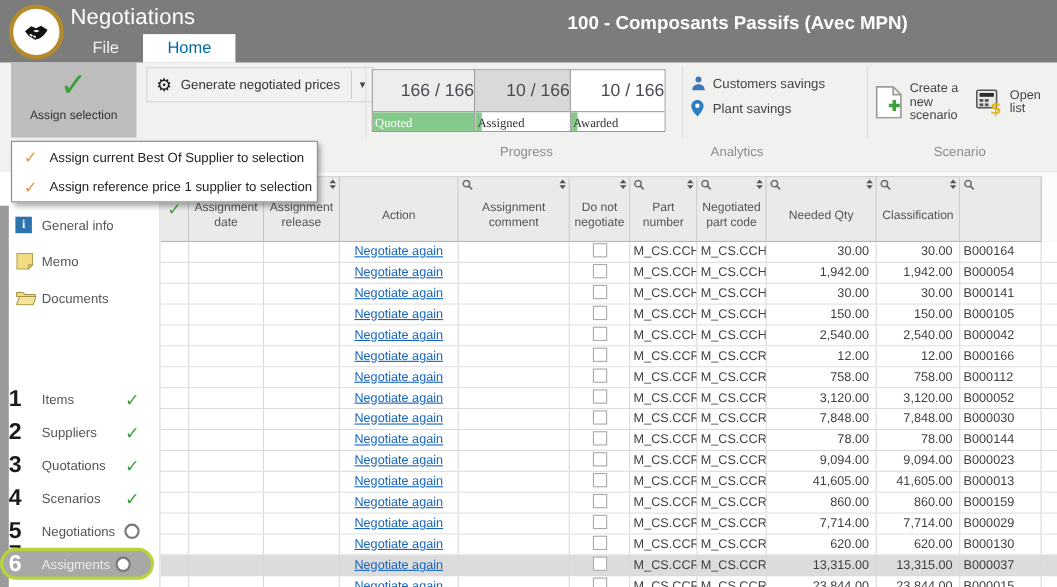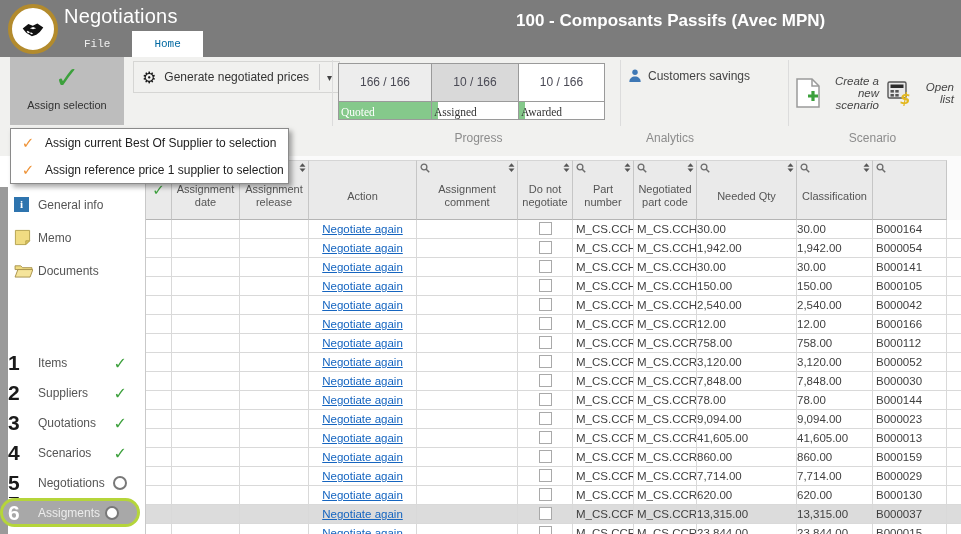--- a/index.html
+++ b/index.html
@@ -5,51 +5,51 @@
   html,body{margin:0;padding:0;background:#fff;}
   body{width:961px;height:534px;overflow:hidden;font-family:"Liberation Sans",sans-serif;position:relative;}
   .app{position:absolute;inset:0;width:961px;height:534px;overflow:hidden;background:#fbfbfb;}
 
   
   .titlebar{position:absolute;left:0;top:0;width:961px;height:57px;background:#7c7c7c;}
   .logo-circle{position:absolute;left:8px;top:4px;width:42px;height:42px;background:#fff;border:4px solid #b38b2d;border-radius:50%;display:flex;align-items:center;justify-content:center;}
   .app-title{position:absolute;left:64px;top:5px;color:#fff;font-size:20px;letter-spacing:.2px;}
   .doc-title{position:absolute;left:516px;top:11px;color:#fff;font-size:17px;font-weight:bold;}
   .tabs{position:absolute;left:62px;bottom:0;display:flex;}
-  .tab{height:26px;line-height:26px;padding:0 22px;font-size:11px;color:#f0f0f0;cursor:default;font-family:Liberation Mono, monospace;}
+  .tab{height:26px;line-height:26px;padding:0 22px;font-size:15px;color:#f0f0f0;cursor:default;}
   .tab.active{background:#fff;color:#0369a1;}
 
   
   .toolbar{position:absolute;left:0;top:57px;width:961px;height:99px;background:#f1f1ef;border-bottom:1px solid #cfcfcf;}
   .btn-assign{position:absolute;left:10px;top:0;width:114px;height:68px;background:#bdbdbd;text-align:center;font-size:11px;color:#333;}
   .btn-assign .bigcheck{display:block;font-family:"DejaVu Sans",sans-serif;font-weight:bold;font-size:30px;line-height:42px;color:#3ca03c;}
   .btn-generate{position:absolute;left:133px;top:4px;height:30px;display:flex;align-items:center;border:1px solid #d6d6d4;background:#f1f1ef;font-size:12px;color:#333;padding:0 4px 0 8px;}
   .btn-generate .gear{font-family:"DejaVu Sans",sans-serif;font-size:16px;color:#1a1a1a;margin-right:8px;}
   .btn-generate .caret-sep{width:1px;height:26px;background:#cfcfcf;margin:0 4px 0 10px;}
   .btn-generate .caret{font-size:10px;color:#444;padding:0 3px;}
   .vsep{position:absolute;top:3px;width:1px;height:66px;background:#dcdcdc;}
   .group-label{position:absolute;top:74px;text-align:center;font-size:12px;color:#8c8c8c;}
 
   .progress-stats{position:absolute;left:338px;top:6px;display:flex;}
   .pbox{border:1px solid #9a9a9a;margin-left:-1px;}
   .pbox:first-child{margin-left:0;}
-  .pbox .pval{height:37px;line-height:37px;text-align:center;font-size:12px;color:#4a4a55;}
+  .pbox .pval{height:37px;line-height:37px;text-align:right;font-size:16px;color:#4a4a55;}
   .pbox.b0 .pval{background:#ededed;}
   .pbox.b1 .pval{background:#d9d9d9;}
   .pbox.b2 .pval{background:#ffffff;}
   .pband{position:relative;height:17px;line-height:17px;background:#fff;border-top:1px solid #9a9a9a;overflow:hidden;}
   .pfill{position:absolute;left:0;top:0;bottom:0;background:#85c98b;}
   .pband .plabel{position:relative;z-index:1;font-size:11.5px;color:#333;padding-left:2px;font-family:Liberation Serif, serif;}
   .pband.full .plabel{color:#fff;}
 
   .analytics-rows{position:absolute;left:628px;top:7px;}
   .arow{display:flex;align-items:center;height:23px;font-size:12px;color:#444;}
   .arow .aicon{width:20px;display:flex;align-items:center;}
 
-  .btn-scenario{position:absolute;top:3px;height:66px;display:flex;align-items:center;font-size:11.5px;color:#444;text-align:right;font-style:italic;}
+  .btn-scenario{position:absolute;top:3px;height:66px;display:flex;align-items:center;font-size:11.5px;color:#444;text-align:left;}
   .btn-scenario .sicon{margin-right:6px;display:flex;}
 
   
   .assign-menu{position:absolute;left:10px;top:128px;width:277px;background:#fff;border:1px solid #8a8a8a;box-shadow:3px 3px 5px rgba(0,0,0,.35);z-index:60;}
   .menu-item{display:flex;align-items:center;height:27px;font-size:12px;color:#222;}
   .menu-item .mcheck{width:34px;text-align:center;font-family:"DejaVu Sans",sans-serif;font-weight:bold;font-size:15px;color:#ee9338;}
 
   
   .sidebar{position:absolute;left:0;top:156px;width:145px;bottom:0;background:#fff;border-right:1px solid #c9c9c9;}
   .side-strip{position:absolute;left:0;top:31px;width:8px;bottom:0;background:#9a9a9a;}
@@ -74,21 +74,21 @@
   .thead{position:absolute;left:0;top:4px;}
   .hcell{position:relative;height:60px;background:#eaeaea;border-right:1px solid #c6c6c6;border-bottom:1px solid #b5b5b5;border-top:1px solid #d5d5d5;display:flex;align-items:center;justify-content:center;text-align:center;font-size:11px;line-height:13px;color:#555;padding:14px 2px 2px 2px;box-sizing:border-box;}
   .hcell .sort{position:absolute;top:2px;right:2px;line-height:0;}
   .hcell .mag{position:absolute;top:2px;left:3px;line-height:0;}
   .hcell .selcheck{font-family:"DejaVu Sans",sans-serif;font-weight:bold;font-size:15px;color:#3ca03c;margin-top:-12px;}
   .tbody{position:absolute;left:0;top:64px;}
   .trow{background:#fff;border-bottom:1px solid #d9d9d9;}
   .trow.hl{background:#dcdcdc;}
   .tcell{height:18px;line-height:18px;border-right:1px solid #d9d9d9;font-size:11.5px;color:#3f3f3f;white-space:nowrap;overflow:hidden;box-sizing:border-box;}
   .tcell.ctr{text-align:center;}
-  .tcell.rgt{padding-right:6px;}
+  .tcell.rgt{text-align:right;padding-right:6px;}
   .tcell.lft{padding-left:3px;}
   .tcell a{color:#1565c0;text-decoration:underline;cursor:pointer;}
   .cb{display:inline-block;width:11px;height:11px;border:1px solid #a9a9a9;background:#fff;vertical-align:middle;margin-top:-2px;}
 </style>
 </head>
 <body>
 
 <div class="app">
 
   <div class="titlebar">
@@ -138,20 +138,29 @@
     <div class="vsep" style="left:620px"></div>
     <div class="analytics-rows" id="analytics-rows">
         <div class="arow">
           <span class="aicon">
             <svg width="14" height="15" viewBox="0 0 16 16">
               <circle cx="8" cy="4.3" r="3.1" fill="#3e78b5"></circle>
               <path d="M1.5 15.5c0-4.2 3-6.3 6.5-6.3s6.5 2.1 6.5 6.3z" fill="#3e78b5"></path>
             </svg>
           </span>
           <span>Customers savings</span>
+        </div>
+        <div class="arow">
+          <span class="aicon">
+            <svg width="12" height="15" viewBox="0 0 12 16">
+              <path d="M6 0C2.7 0 0 2.6 0 5.8 0 10 6 16 6 16s6-6 6-10.2C12 2.6 9.3 0 6 0z" fill="#2e7fc2"></path>
+              <circle cx="6" cy="5.5" r="2.1" fill="#fff"></circle>
+            </svg>
+          </span>
+          <span>Plant savings</span>
         </div>
       </div>
     <div class="group-label" style="left:589px;width:162px">Analytics</div>
 
     <div class="vsep" style="left:788px"></div>
     <div class="btn-scenario" style="left:795px;width:84px">
       <span class="sicon">
         <svg width="26" height="30" viewBox="0 0 26 30">
             <path d="M2 1h15l7 7v21H2z" fill="#fff" stroke="#9a9a9a" stroke-width="1.5"></path>
             <path d="M17 1v7h7" fill="none" stroke="#9a9a9a" stroke-width="1.5"></path>

